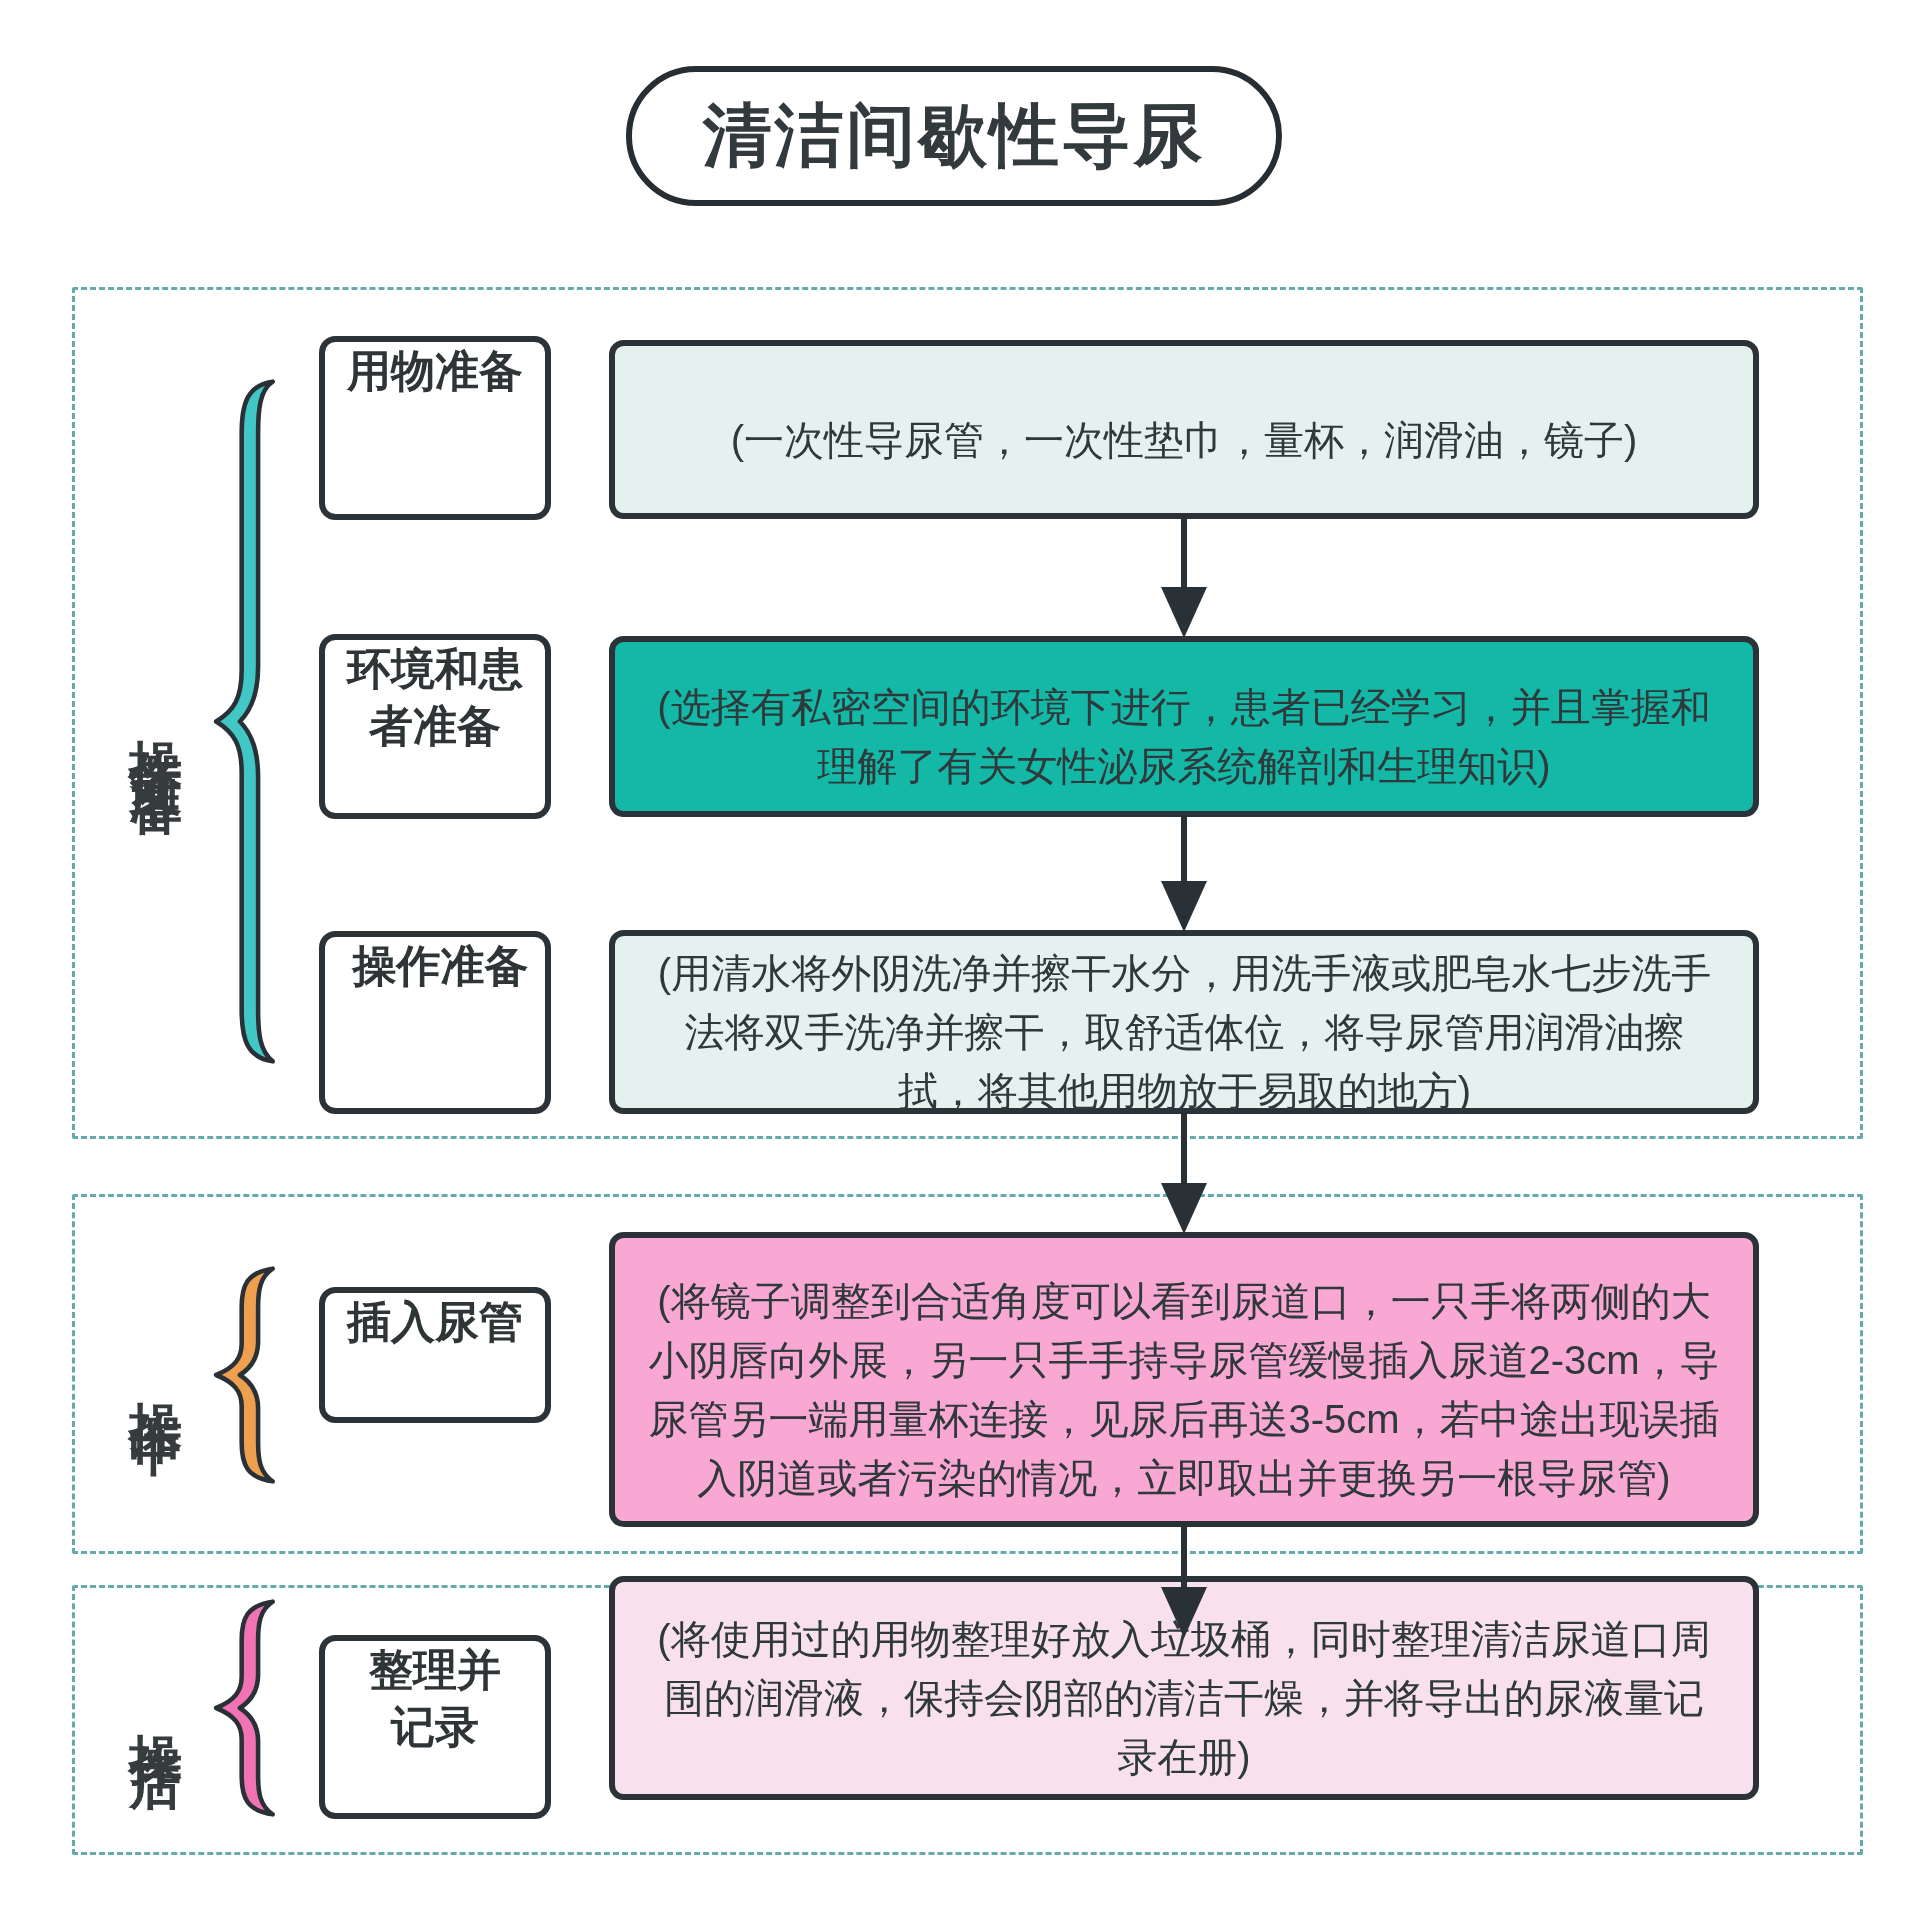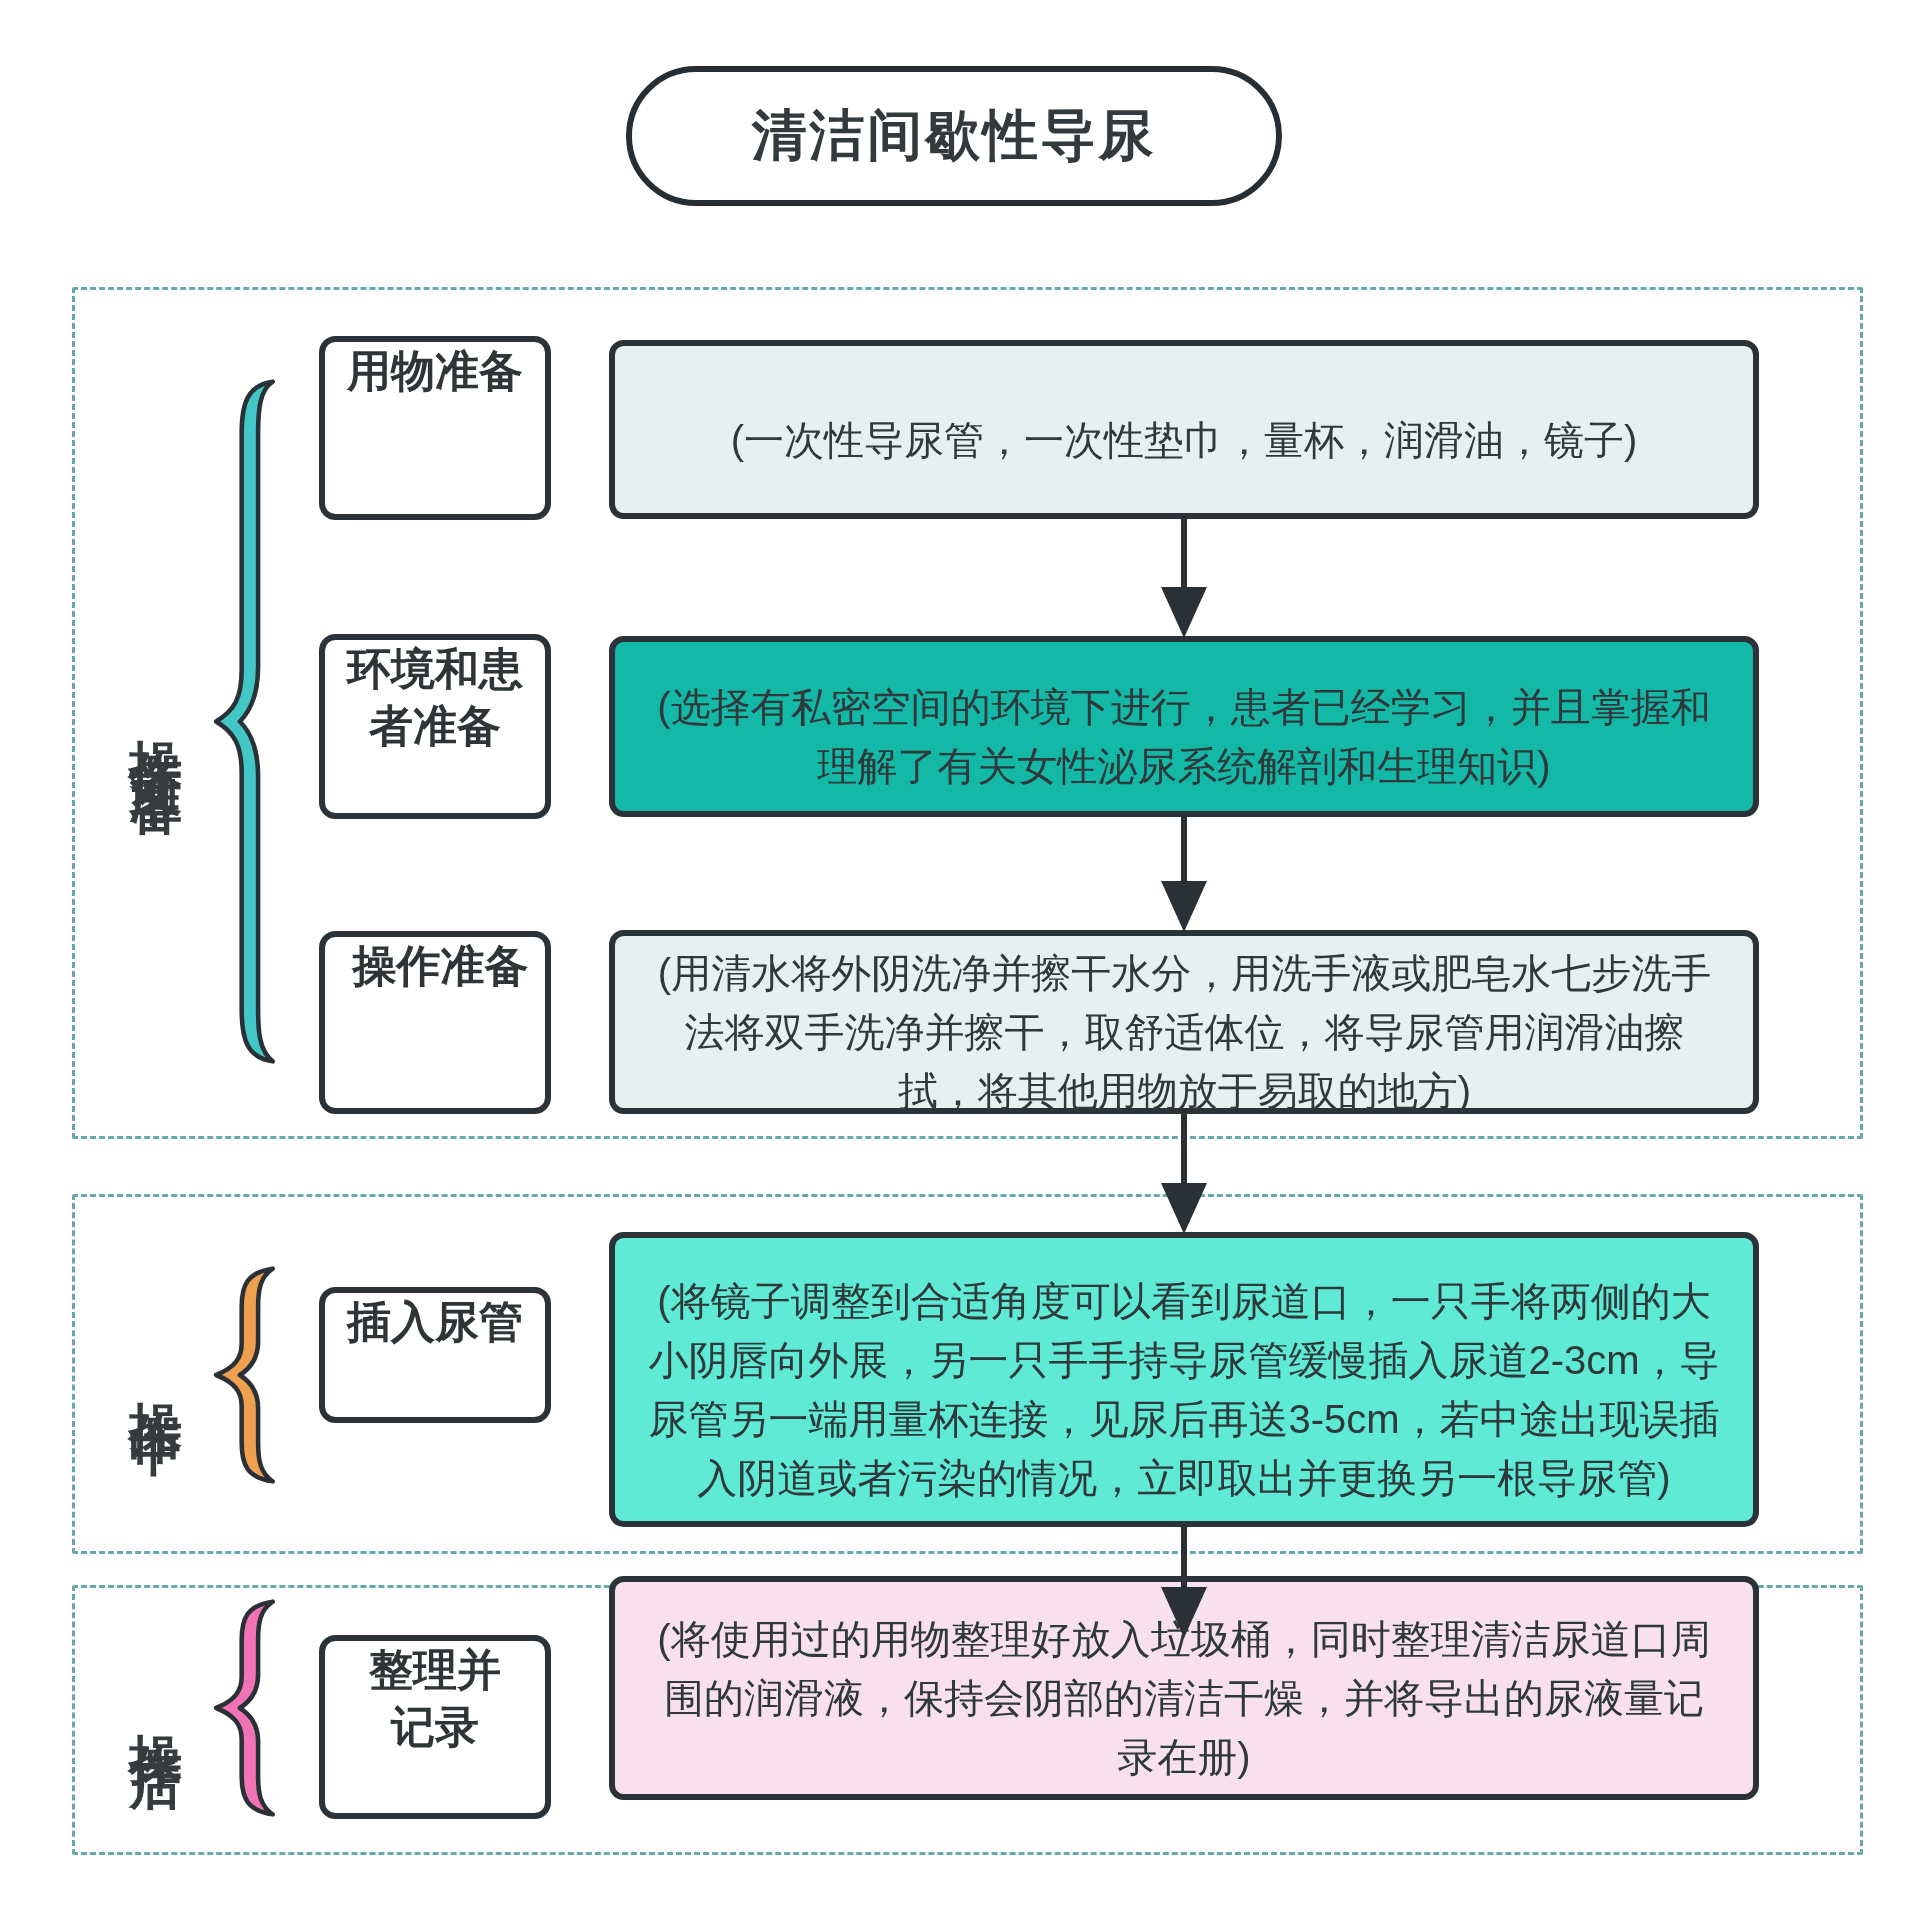--- a/index.html
+++ b/index.html
@@ -3,21 +3,21 @@
 <meta charset="utf-8">
 <style>
   html,body{margin:0;padding:0;background:#ffffff;font-family:"Liberation Sans",sans-serif;}
   .canvas{position:relative;width:1931px;height:1925px;background:#ffffff;overflow:hidden;}
   .abs{position:absolute;}
 
   
   .title-pill{left:626px;top:66px;width:656px;height:140px;border:6.4px solid #262e34;
     border-radius:73px;display:flex;align-items:center;justify-content:center;
     box-sizing:border-box;background:#ffffff;}
-  .title-text{font-size:55px;font-weight:bold;color:#333a3d;letter-spacing:2.8px;}
+  .title-text{font-size:69px;font-weight:bold;color:#333a3d;letter-spacing:2.8px;}
 
   
   .dashed{border:3.7px dashed #66a9ad;box-sizing:border-box;border-radius:2.8px;}
   .s1{left:72px;top:287px;width:1791px;height:852px;}
   .s2{left:72px;top:1194px;width:1791px;height:360px;}
   .s3{left:72px;top:1585px;width:1791px;height:270px;}
 
   
   .vlabel{transform:translate(-50%,-50%);writing-mode:vertical-rl;text-orientation:upright;
     font-size:53px;font-weight:bold;color:#363b3e;letter-spacing:11px;white-space:nowrap;}
@@ -111,21 +111,21 @@
 
   <div class="abs detailbox cb1" style="background-color: rgb(228, 241, 239);">
     <span>(一次性导尿管，一次性垫巾，量杯，润滑油，镜子)</span>
   </div>
   <div class="abs detailbox cb2" style="background-color: #14b8a6;">
     <span>(选择有私密空间的环境下进行，患者已经学习，并且掌握和理解了有关女性泌尿系统解剖和生理知识)</span>
   </div>
   <div class="abs detailbox cb3" style="background-color: rgb(228, 241, 239);">
     <span>(用清水将外阴洗净并擦干水分，用洗手液或肥皂水七步洗手法将双手洗净并擦干，取舒适体位，将导尿管用润滑油擦拭，将其他用物放于易取的地方)</span>
   </div>
-  <div class="abs detailbox cb4" style="background-color: #5eead4;">
+  <div class="abs detailbox cb4" style="background-color: #f9a8d4;">
     <span>(将镜子调整到合适角度可以看到尿道口，一只手将两侧的大小阴唇向外展，另一只手手持导尿管缓慢插入尿道2-3cm，导尿管另一端用量杯连接，见尿后再送3-5cm，若中途出现误插入阴道或者污染的情况，立即取出并更换另一根导尿管)</span>
   </div>
   <div class="abs detailbox cb5" style="background-color: rgb(248, 225, 237);">
     <span>(将使用过的用物整理好放入垃圾桶，同时整理清洁尿道口周围的润滑液，保持会阴部的清洁干燥，并将导出的尿液量记录在册)</span>
   </div>
 
   <div class="abs arrow a1">
     <div class="shaft"></div>
     <div class="head"></div>
   </div>

